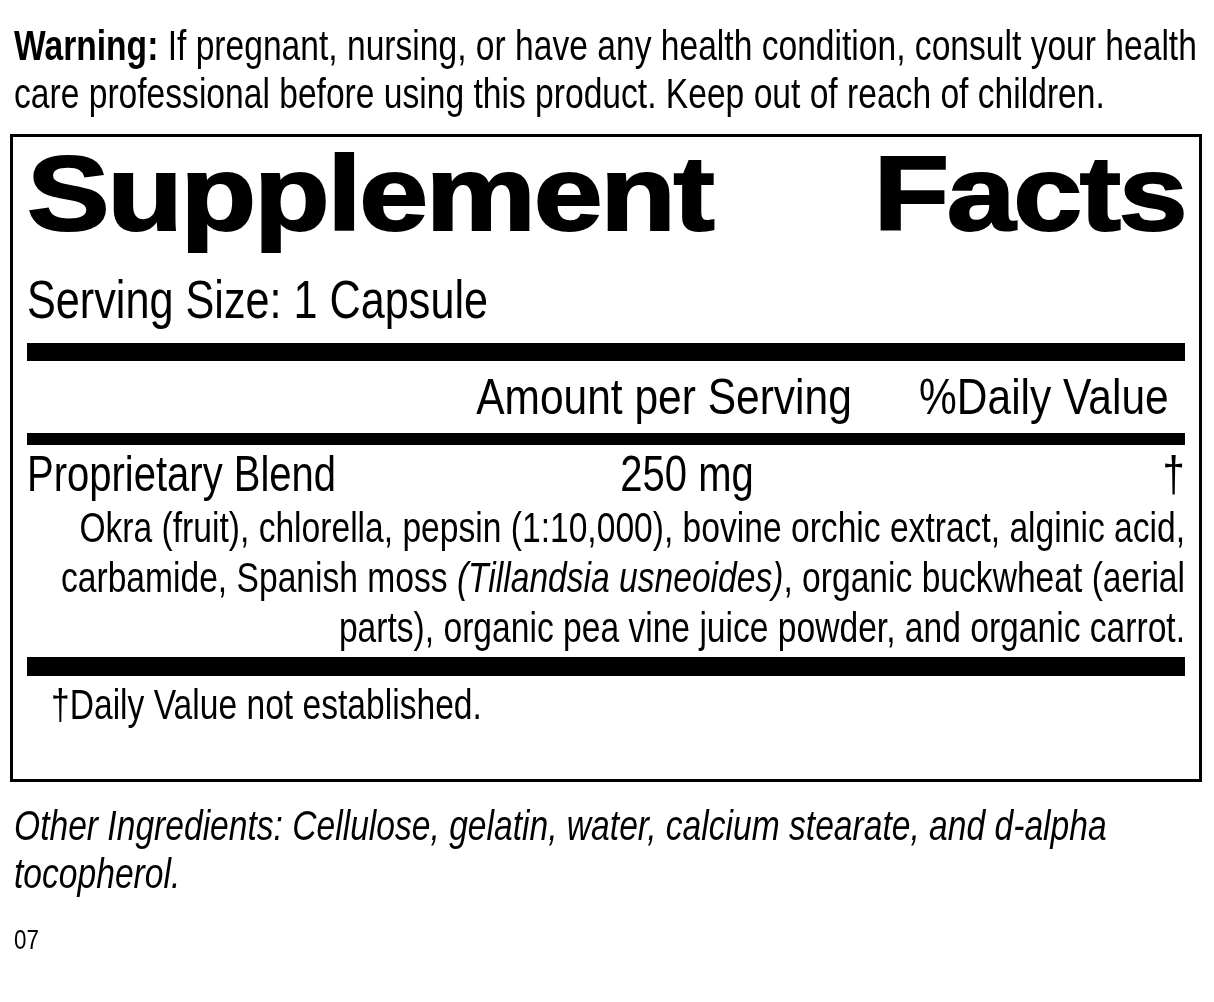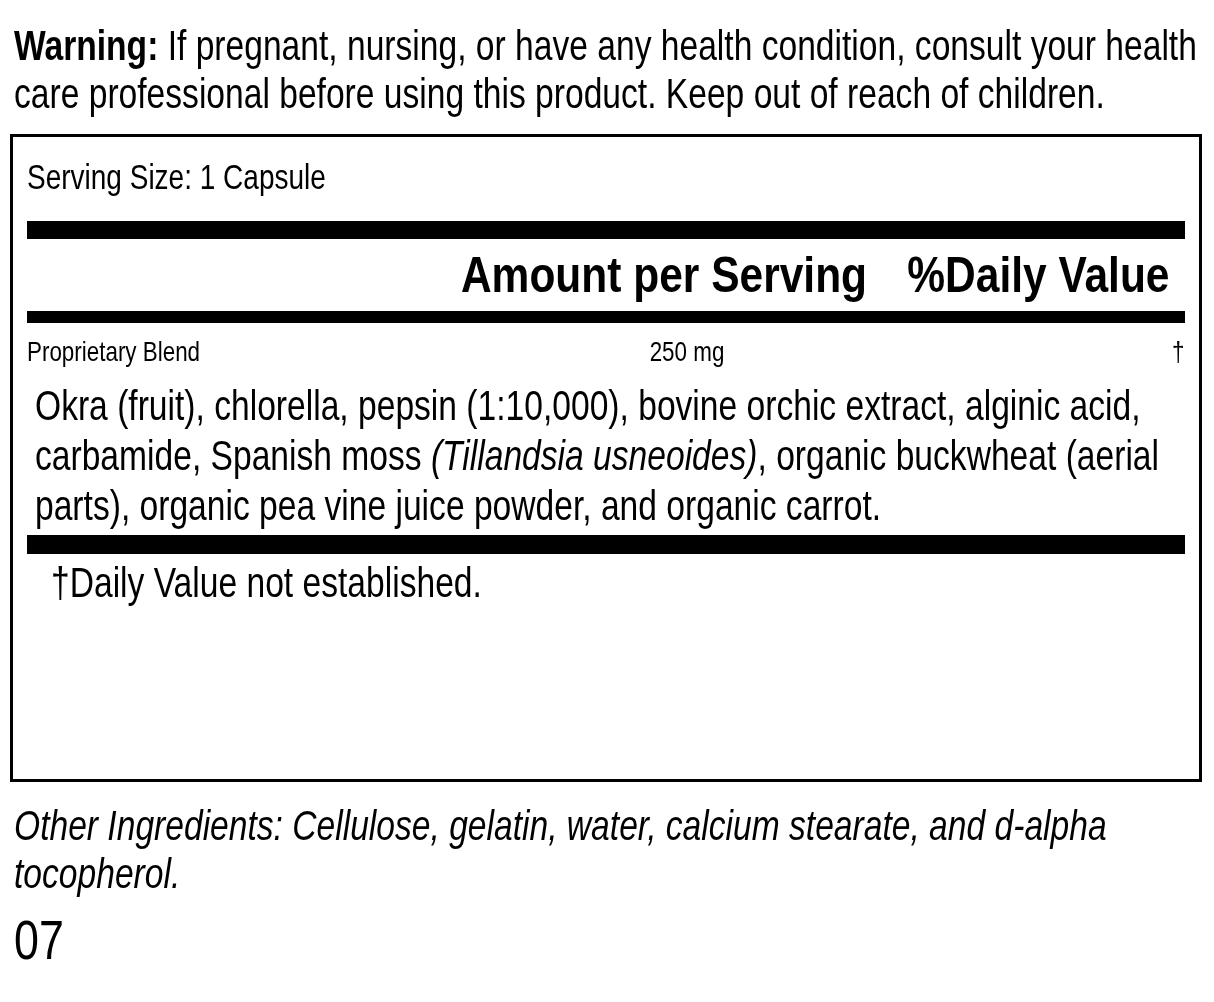--- a/index.html
+++ b/index.html
@@ -80,21 +80,21 @@
   }
   .sf-title .w2 {
     display: inline-block;
     transform: scaleX(1.18);
     transform-origin: 100% 50%;
     -webkit-text-stroke: 2px #000000;
   }
 
   .serving-lines {
     margin-top: 16px;
-    font-size: 35px;
+    font-size: 54px;
     line-height: 48px;
   }
 
   .bar {
     height: 18px;
     background: #000000;
     margin-top: 20px;
   }
   .bar-thin {
     height: 12px;
@@ -103,89 +103,94 @@
   .bar-bottom {
     height: 19px;
     background: #000000;
     margin-top: 4px;
   }
 
   .header-row {
     position: relative;
     height: 72px;
     font-size: 50px;
-    font-weight: bold;
+    font-weight: normal;
     line-height: 72px;
   }
   .header-amount {
     position: absolute;
     left: 55%;
     top: 0;
     white-space: nowrap;
     transform: translateX(-50%) scaleX(0.85);
   }
   .header-daily {
     position: absolute;
     right: 16px;
     top: 0;
   }
 
   .blend-row {
     position: relative;
     height: 58px;
-    font-size: 28px;
+    font-size: 50px;
     line-height: 58px;
   }
   .blend-name  { position: absolute; left: 0; top: 0; }
   .blend-amount {
     position: absolute;
     left: 57%;
     top: 0;
     white-space: nowrap;
     transform: translateX(-50%) scaleX(0.80);
   }
   .blend-dv { position: absolute; right: 0; top: 0; }
 
   .blend-desc {
     margin-left: 8px;
     font-size: 42px;
     line-height: 50px;
+    text-align: right;
   }
   .blend-desc .lat { font-style: italic; }
 
   .footnote {
     margin-top: 5px;
     font-size: 42px;
     line-height: 48px;
     margin-left: 24px;
   }
 
   .other {
     margin: 20px 14px 0 14px;
     font-size: 42px;
     line-height: 48px;
     font-style: italic;
   }
 
   .code {
     margin: 18px 14px 0 14px;
-    font-size: 56px;
+    font-size: 28px;
     line-height: 48px;
   }
 </style>
 </head>
 <body>
 
 <div class="warning">
   <span class="cx-block"><b>Warning:</b>
     <span>If pregnant, nursing, or have any health condition, consult your health care professional before using this product. Keep out of reach of children.</span></span>
 </div>
 
 <div class="panel">
 
+  <div class="sf-title">
+    <span class="w1">Supplement</span>
+    <span class="w2">Facts</span>
+  </div>
 
   <div class="serving-lines">
     <div><span class="cx-line">Serving Size: 1 Capsule</span></div>
   </div>
 
   <div class="bar"></div>
 
   <div class="header-row">
     <span class="header-amount">Amount per Serving</span>
     <span class="header-daily"><span class="bold-cx-right">%Daily Value</span></span>

